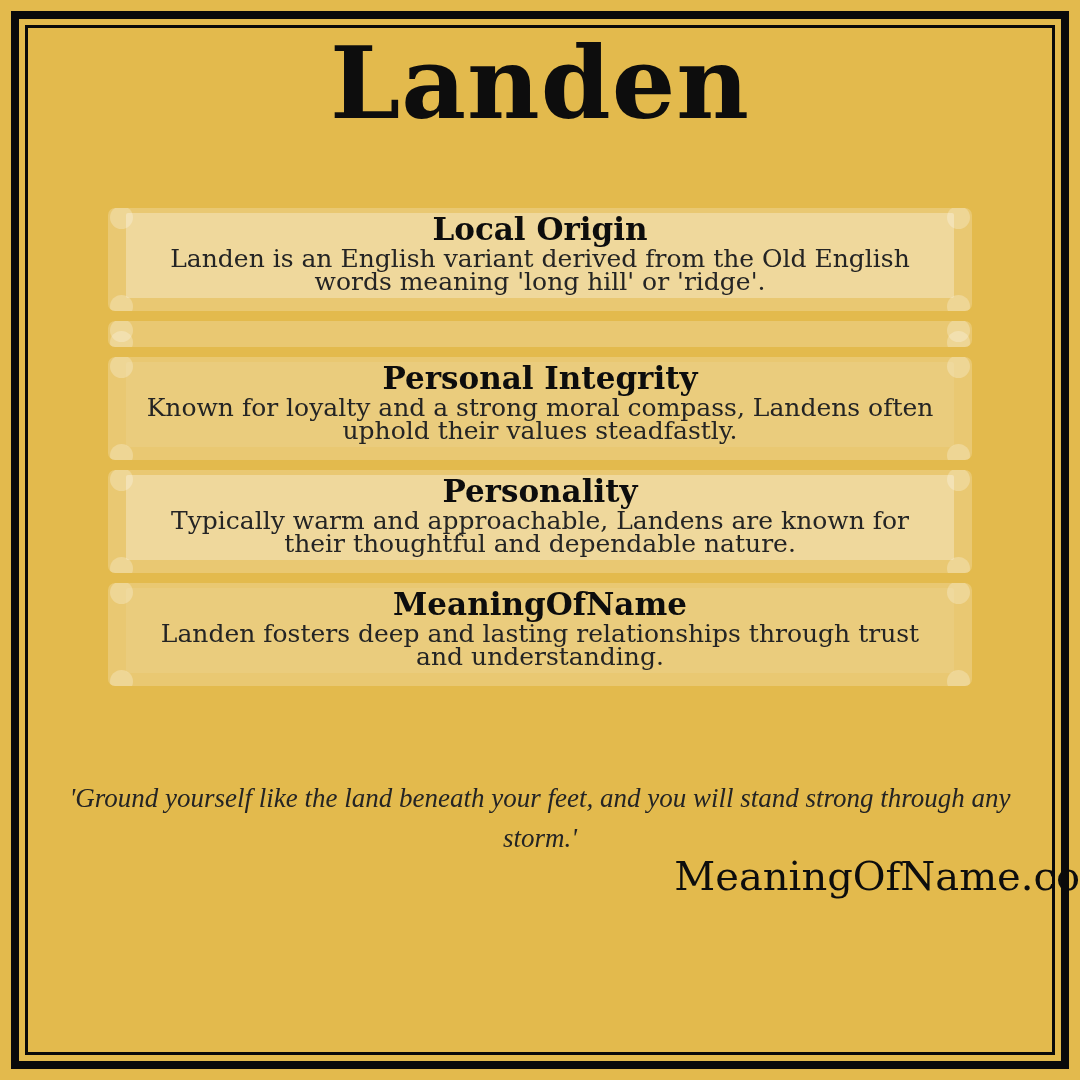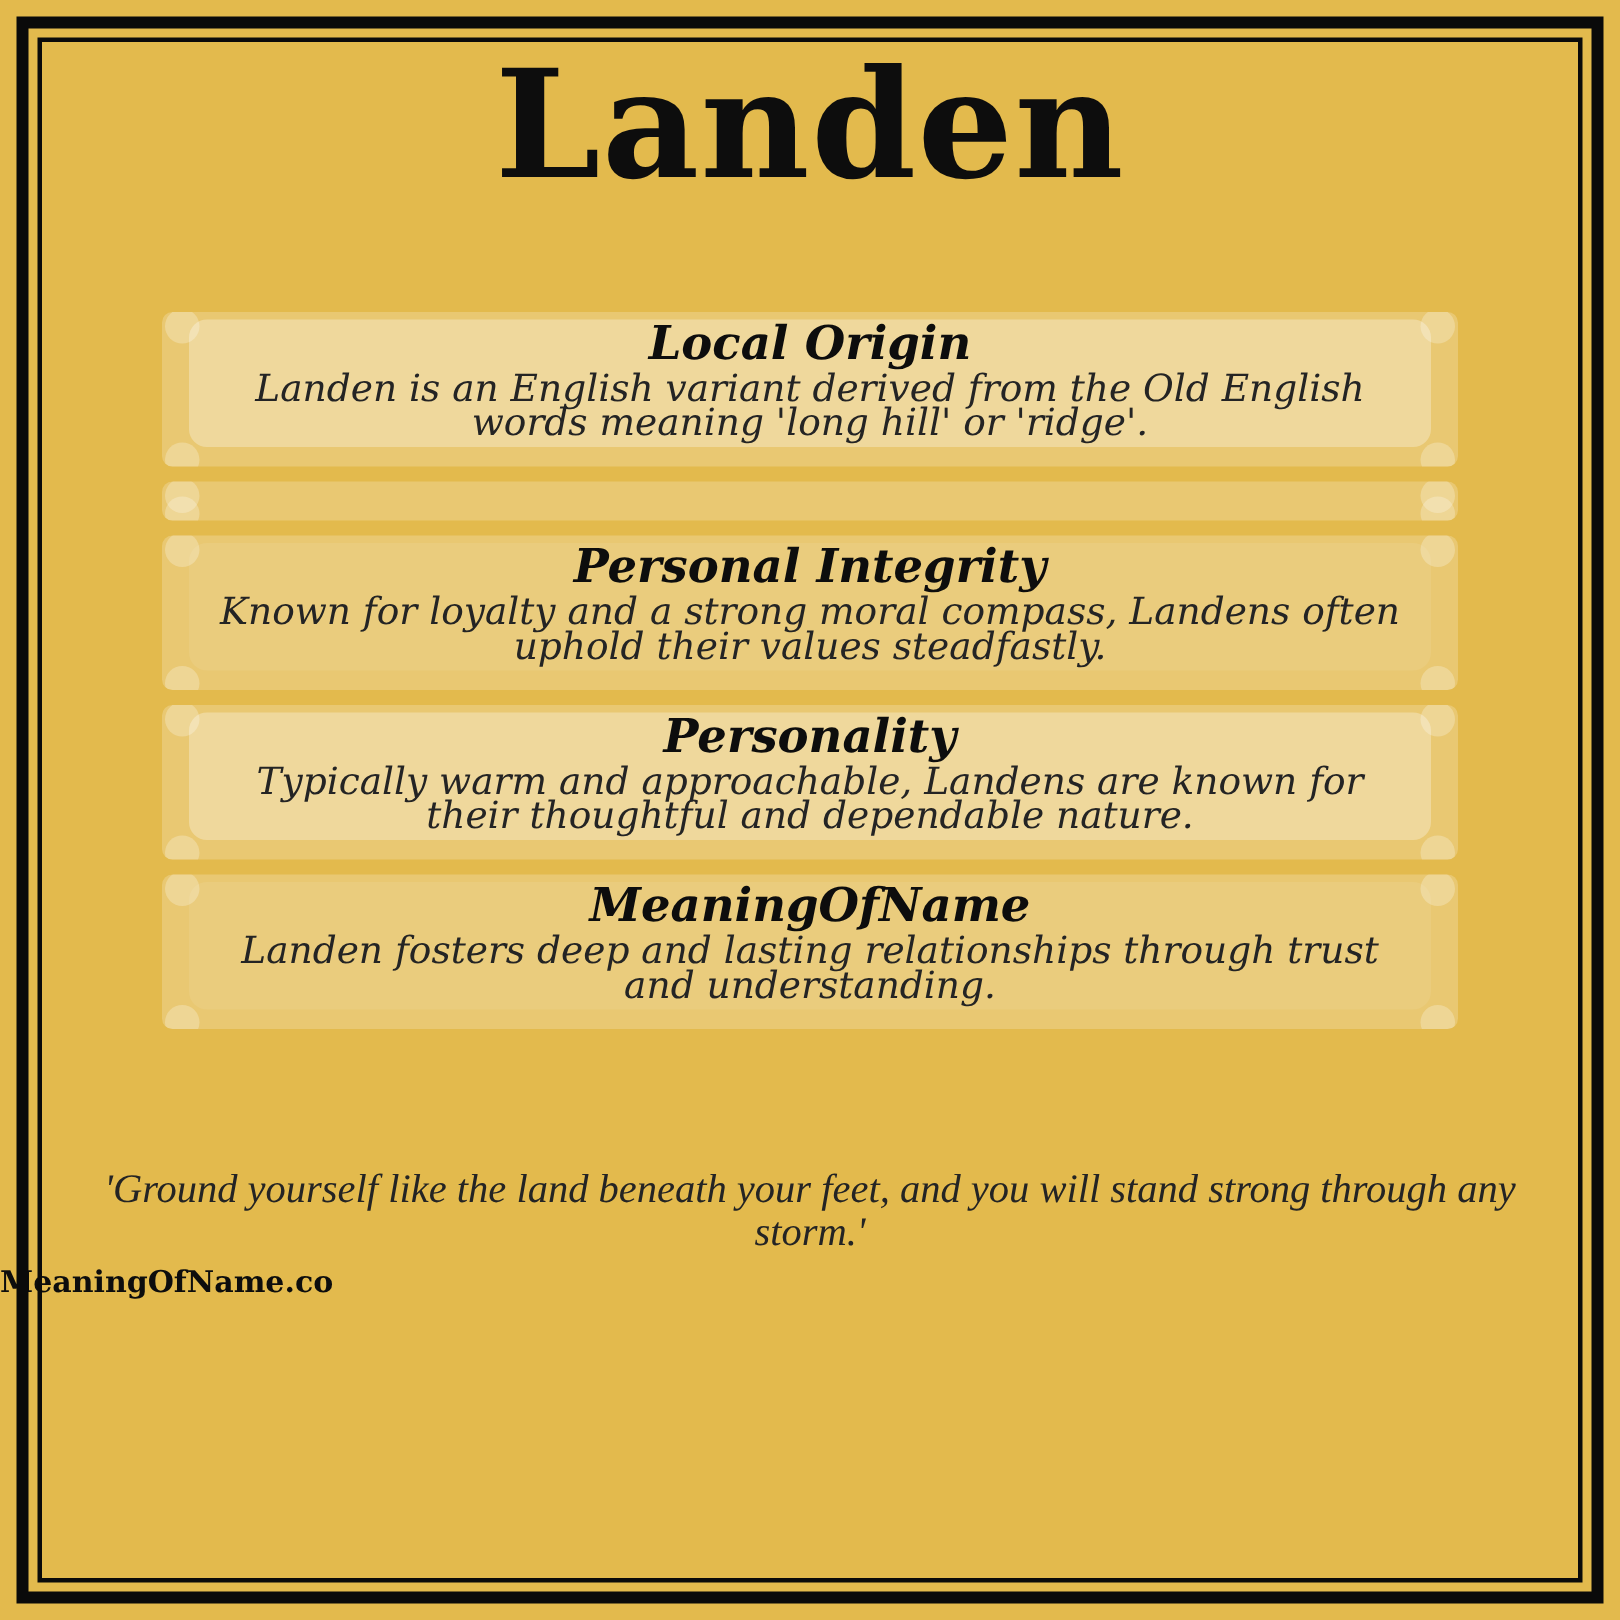--- a/index.html
+++ b/index.html
@@ -39,24 +39,23 @@
   }
   .card {
     position: relative;
     background: var(--card-tint, rgba(255,255,255,0.21));
     border-radius: 7px;
     padding: 13px 18px;
     overflow: hidden;
   }
   .card-inner {
     background: var(--card-panel-light, rgba(255,255,255,0.30));
-    border-radius: 12px;
+    border-radius: 2px;
     padding: 0 8px 5px;
     text-align: center;
-    font-style: italic;
   }
   .card.alt .card-inner {
     background: var(--card-panel-dark, rgba(255,255,255,0.08));
   }
   .card-title {
     margin: -8px 0 0;
     font-size: 31px;
     line-height: 33px;
     font-weight: bold;
     color: var(--heading-text, #0d0d0d);
@@ -78,29 +77,29 @@
   .dot.tr { top: -2px; right: 2px; }
   .dot.bl { bottom: -7px; left: 2px; }
   .dot.br { bottom: -7px; right: 2px; }
   .quote {
     margin: 92px auto 0;
     width: 1012px;
     text-align: center;
     font-family: "Liberation Serif", serif;
     font-style: italic;
     font-size: 27px;
-    line-height: 29px;
+    line-height: 40px;
     color: var(--body-text, #242424);
   }
   .site {
     margin: 1px 0 0;
-    text-align: left;
-    font-size: 20px;
+    text-align: right;
+    font-size: 40px;
     line-height: 34px;
-    font-weight: bold;
+    font-weight: normal;
     color: var(--heading-text, #0d0d0d);
   }
 </style>
 </head>
 <body>
 
 <div class="frame-outer"></div>
 <div class="frame-inner"></div>
 
 <h1 class="name-title">Landen</h1>

